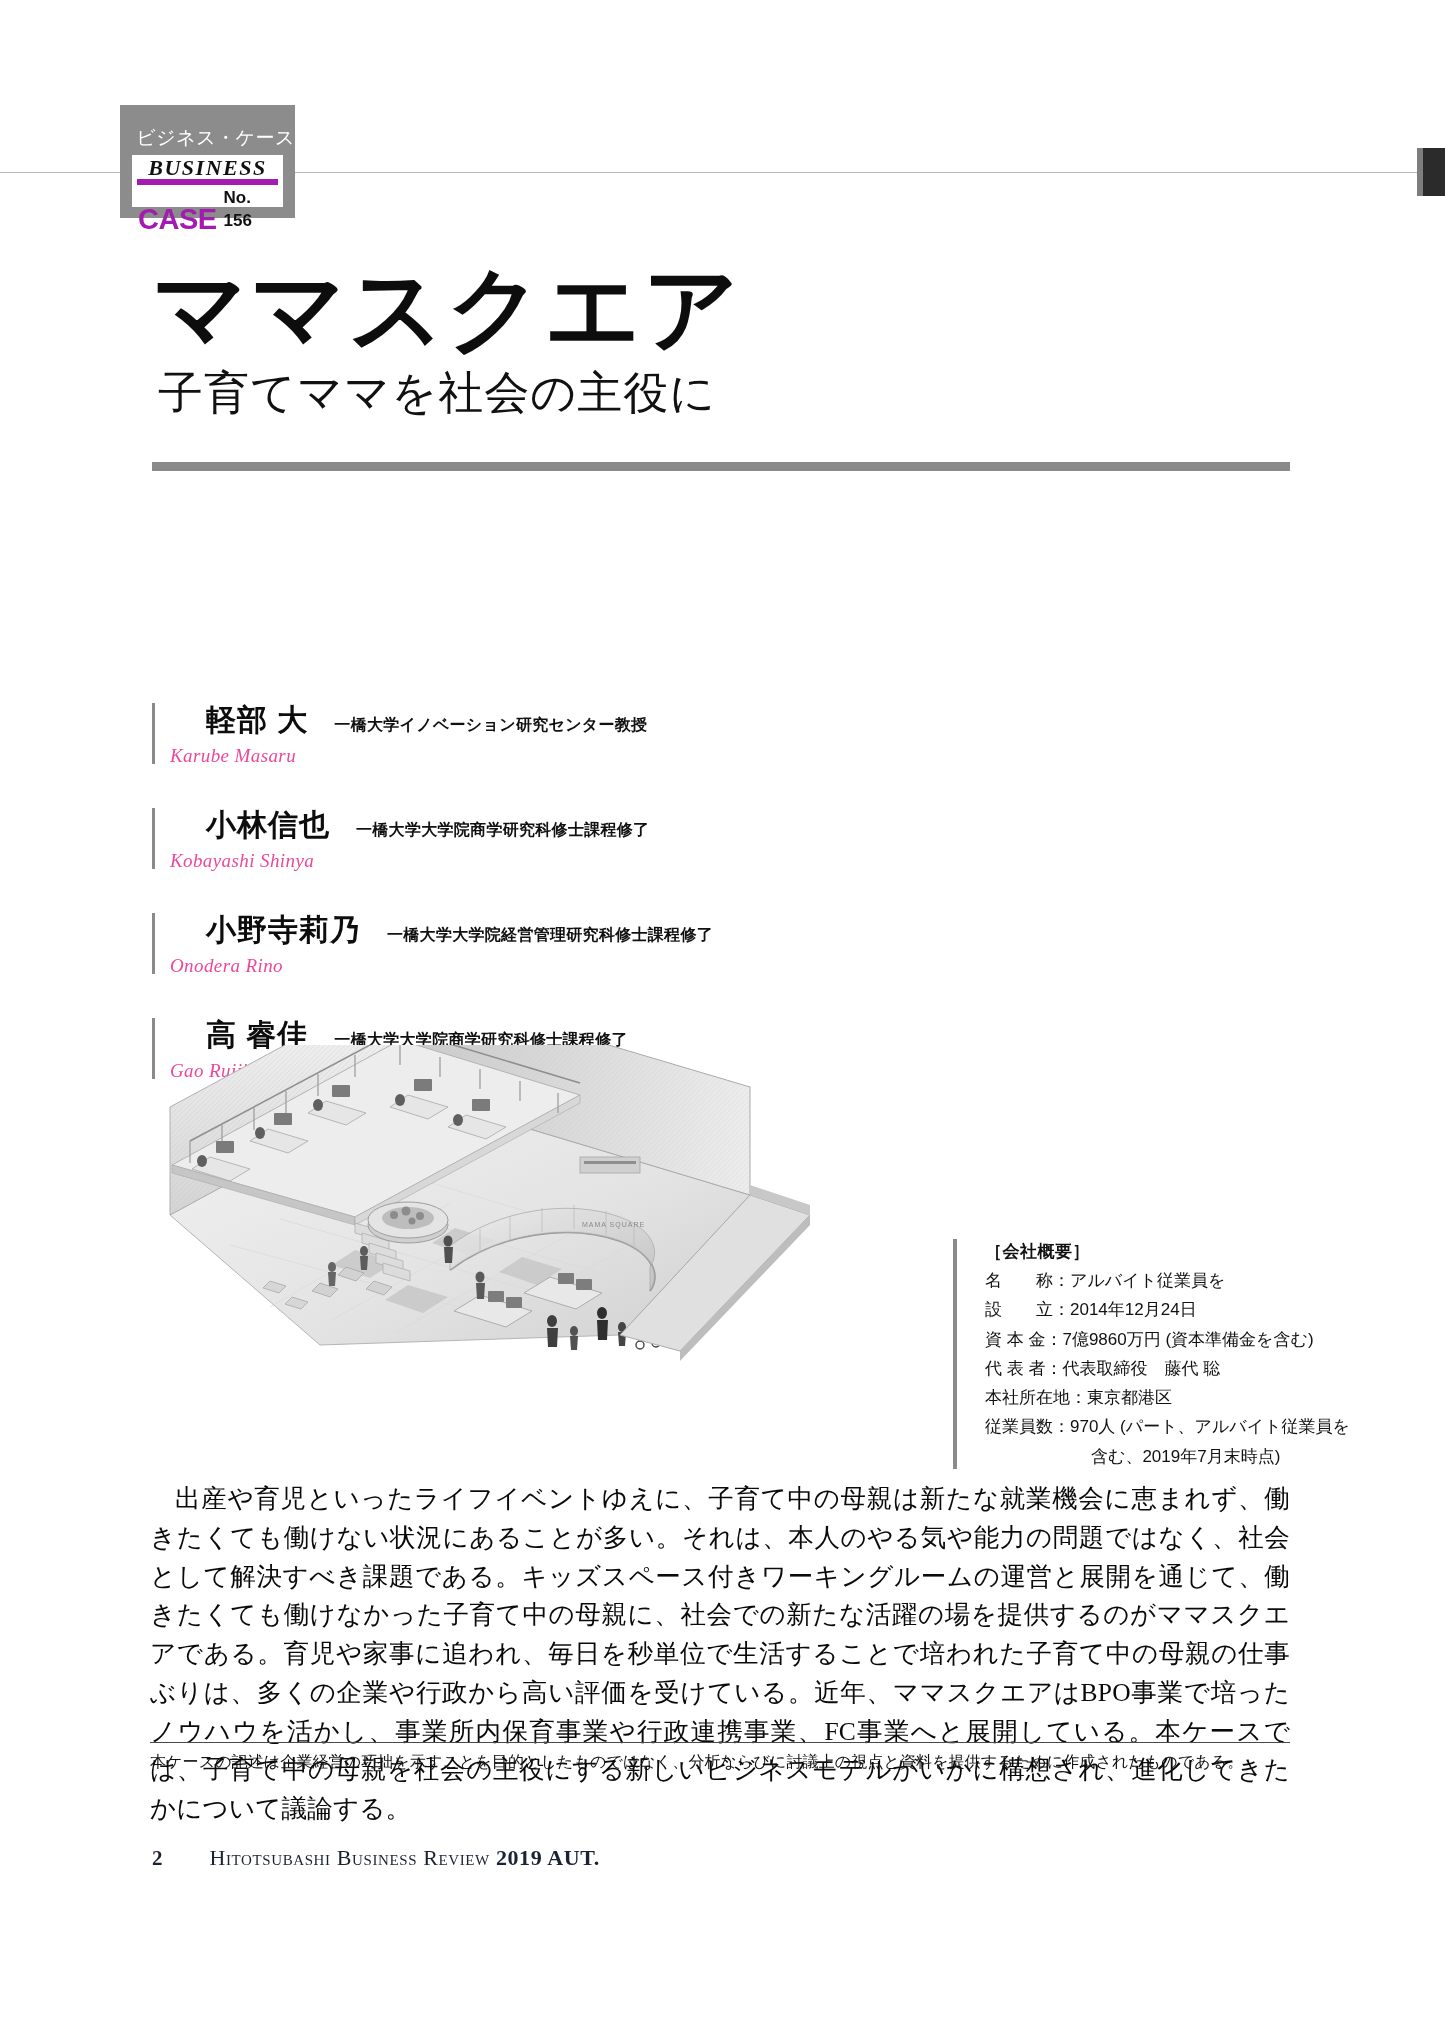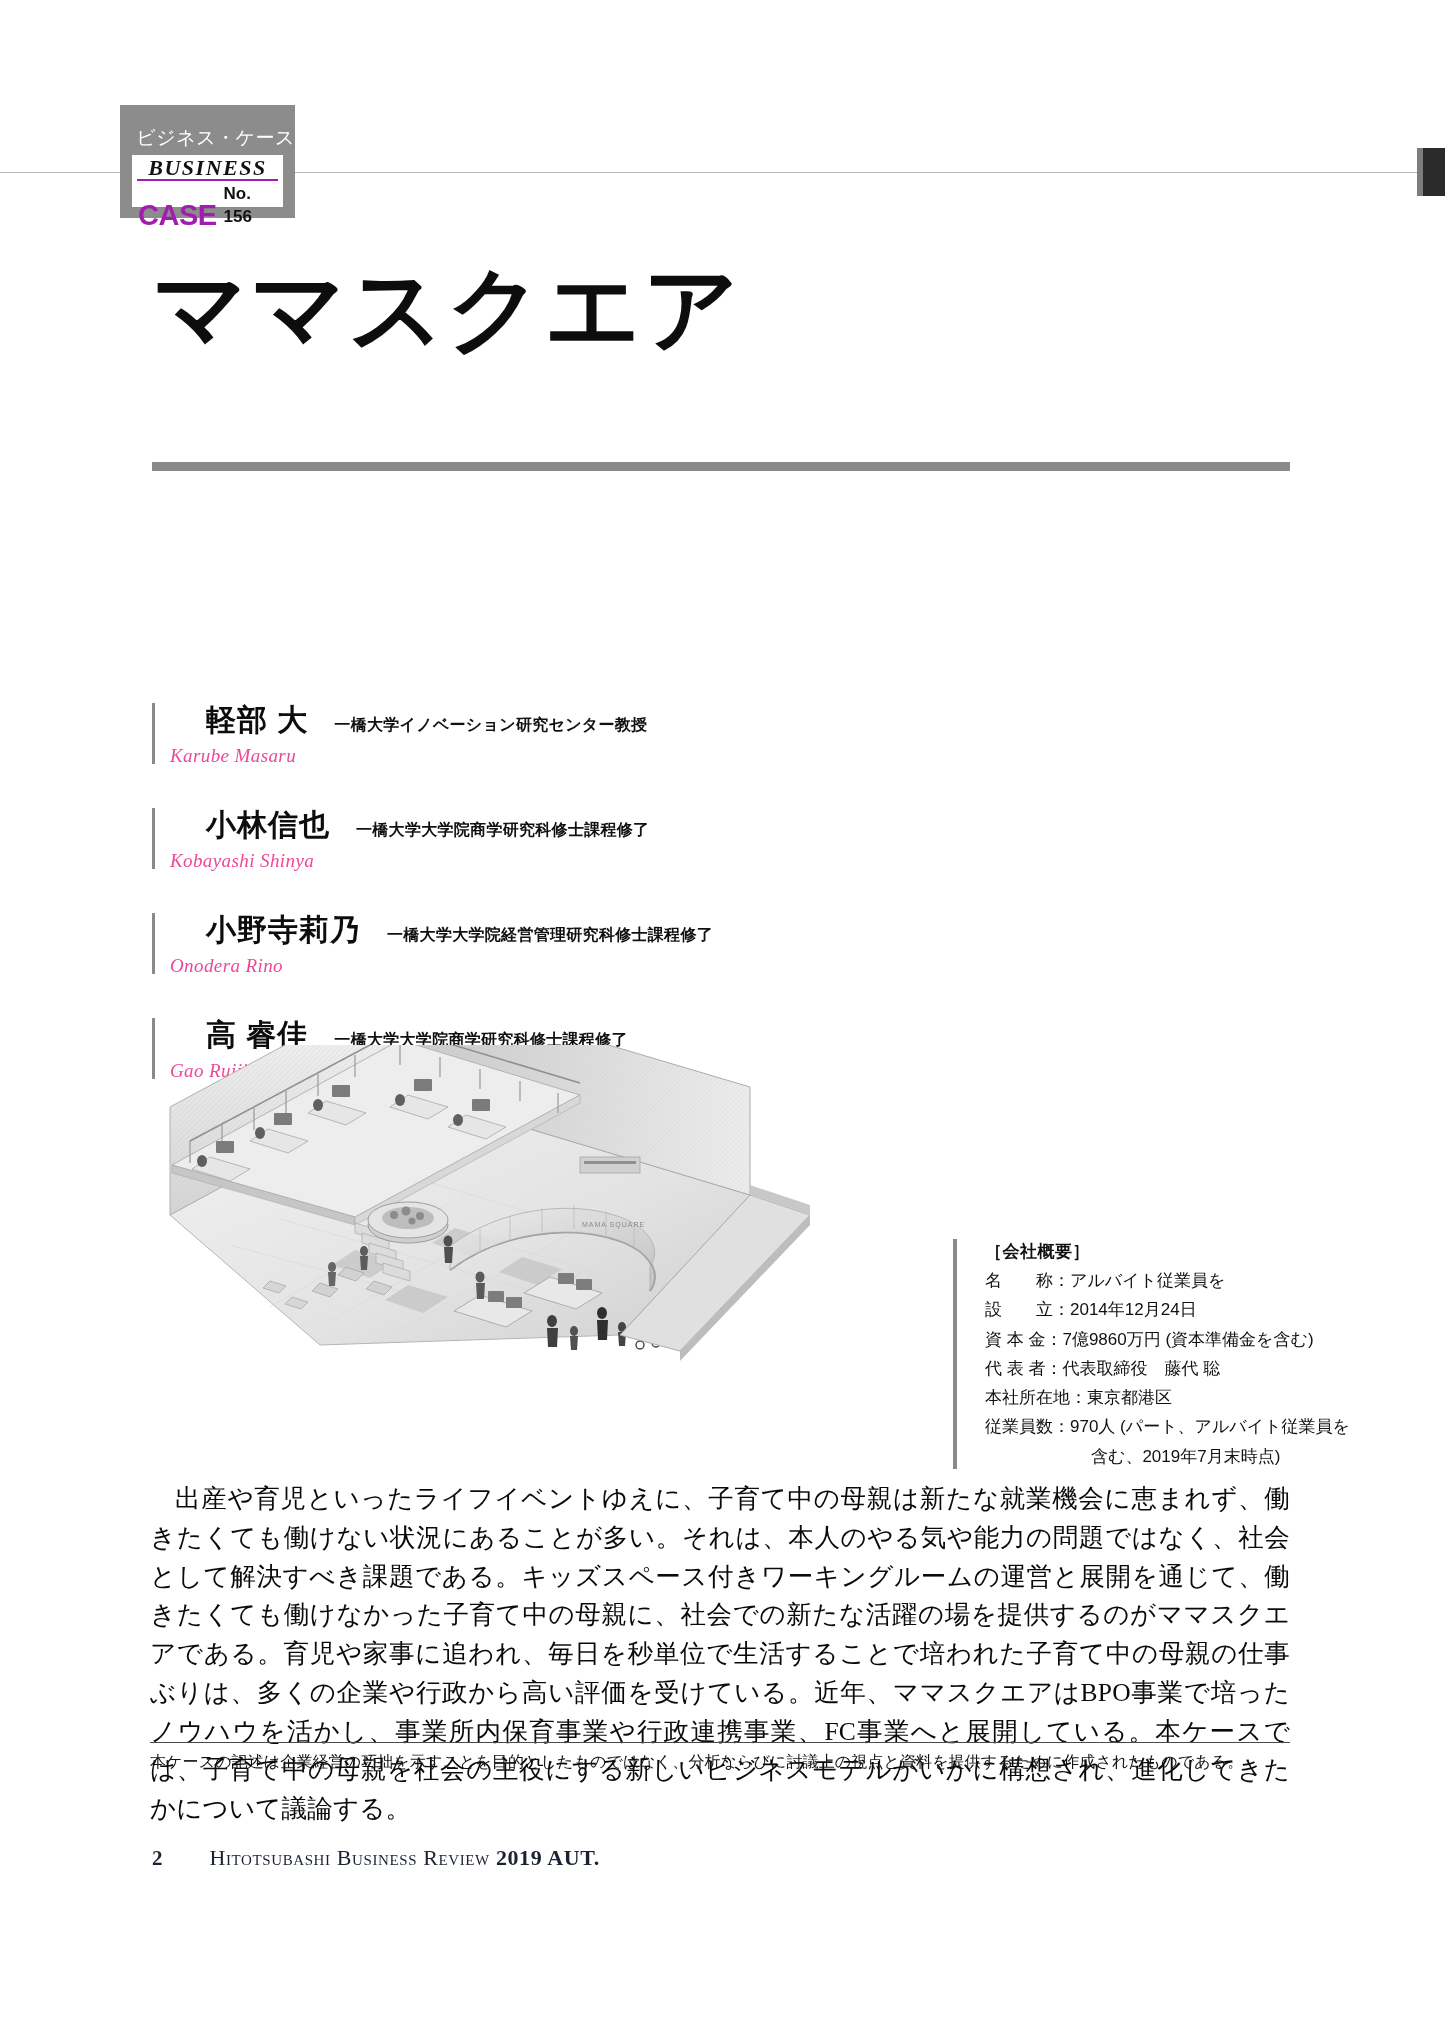--- a/index.html
+++ b/index.html
@@ -74,21 +74,21 @@
   }
   .badge-business {
     font-family: "Liberation Serif", serif;
     font-style: italic;
     font-weight: 700;
     font-size: 22px;
     letter-spacing: 1.5px;
     color: #111;
     text-align: center;
     padding-top: 1px;
-    border-bottom: 2px solid #a21caf;
+    border-bottom: 6px solid #a21caf;
     margin: 0 5px;
     line-height: 1.05;
   }
   .badge-row {
     display: flex;
     align-items: flex-end;
     padding: 2px 6px 0 6px;
     gap: 7px;
   }
   .badge-case {
@@ -324,20 +324,21 @@
     <div class="badge-inner">
       <div class="badge-business">BUSINESS</div>
       <div class="badge-row">
         <span class="badge-case">CASE</span>
         <span class="badge-no">No. 156</span>
       </div>
     </div>
   </div>
 
   <h1 class="title-main">ママスクエア</h1>
+  <h2 class="title-sub">子育てママを社会の主役に</h2>
   <div class="title-rule"></div>
 
   <div class="authors">
     <div class="author">
       <div class="author-line">
         <span class="author-name">軽部 大</span>
         <span class="author-affil">一橋大学イノベーション研究センター教授</span>
       </div>
       <div class="author-roman">Karube Masaru</div>
     </div>

